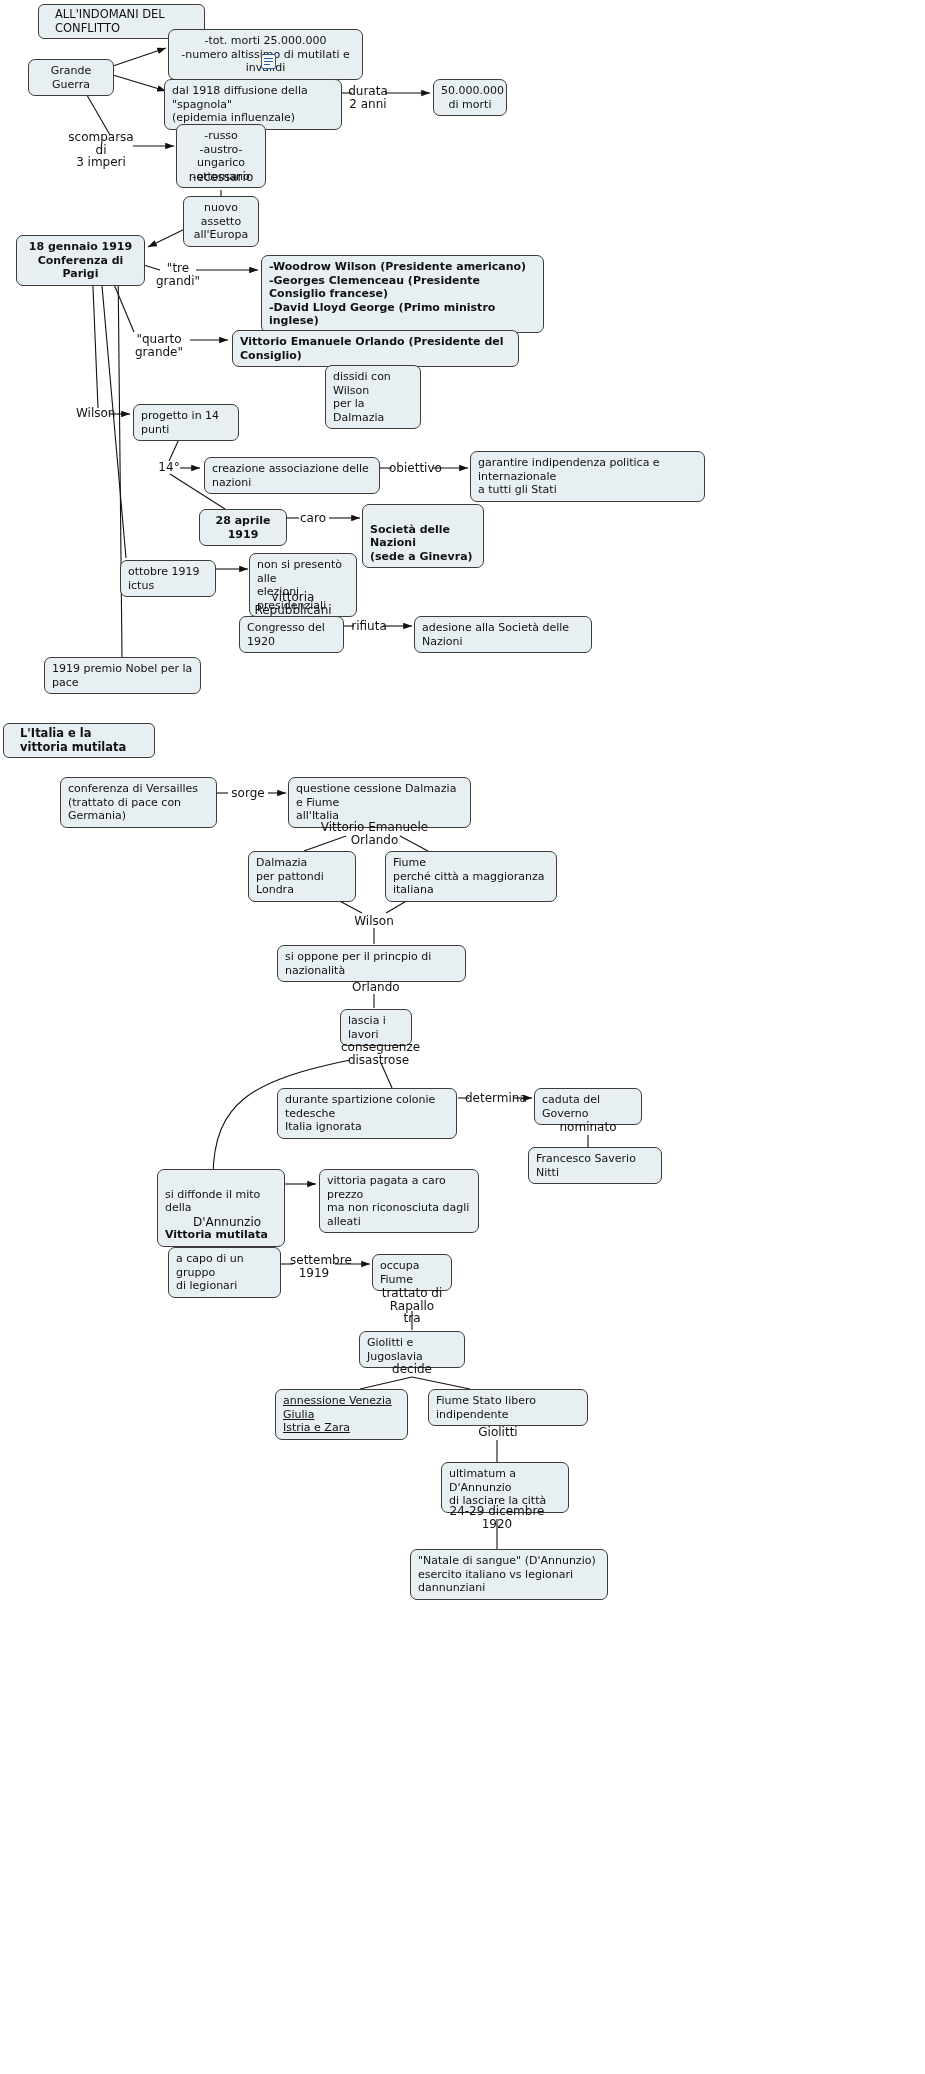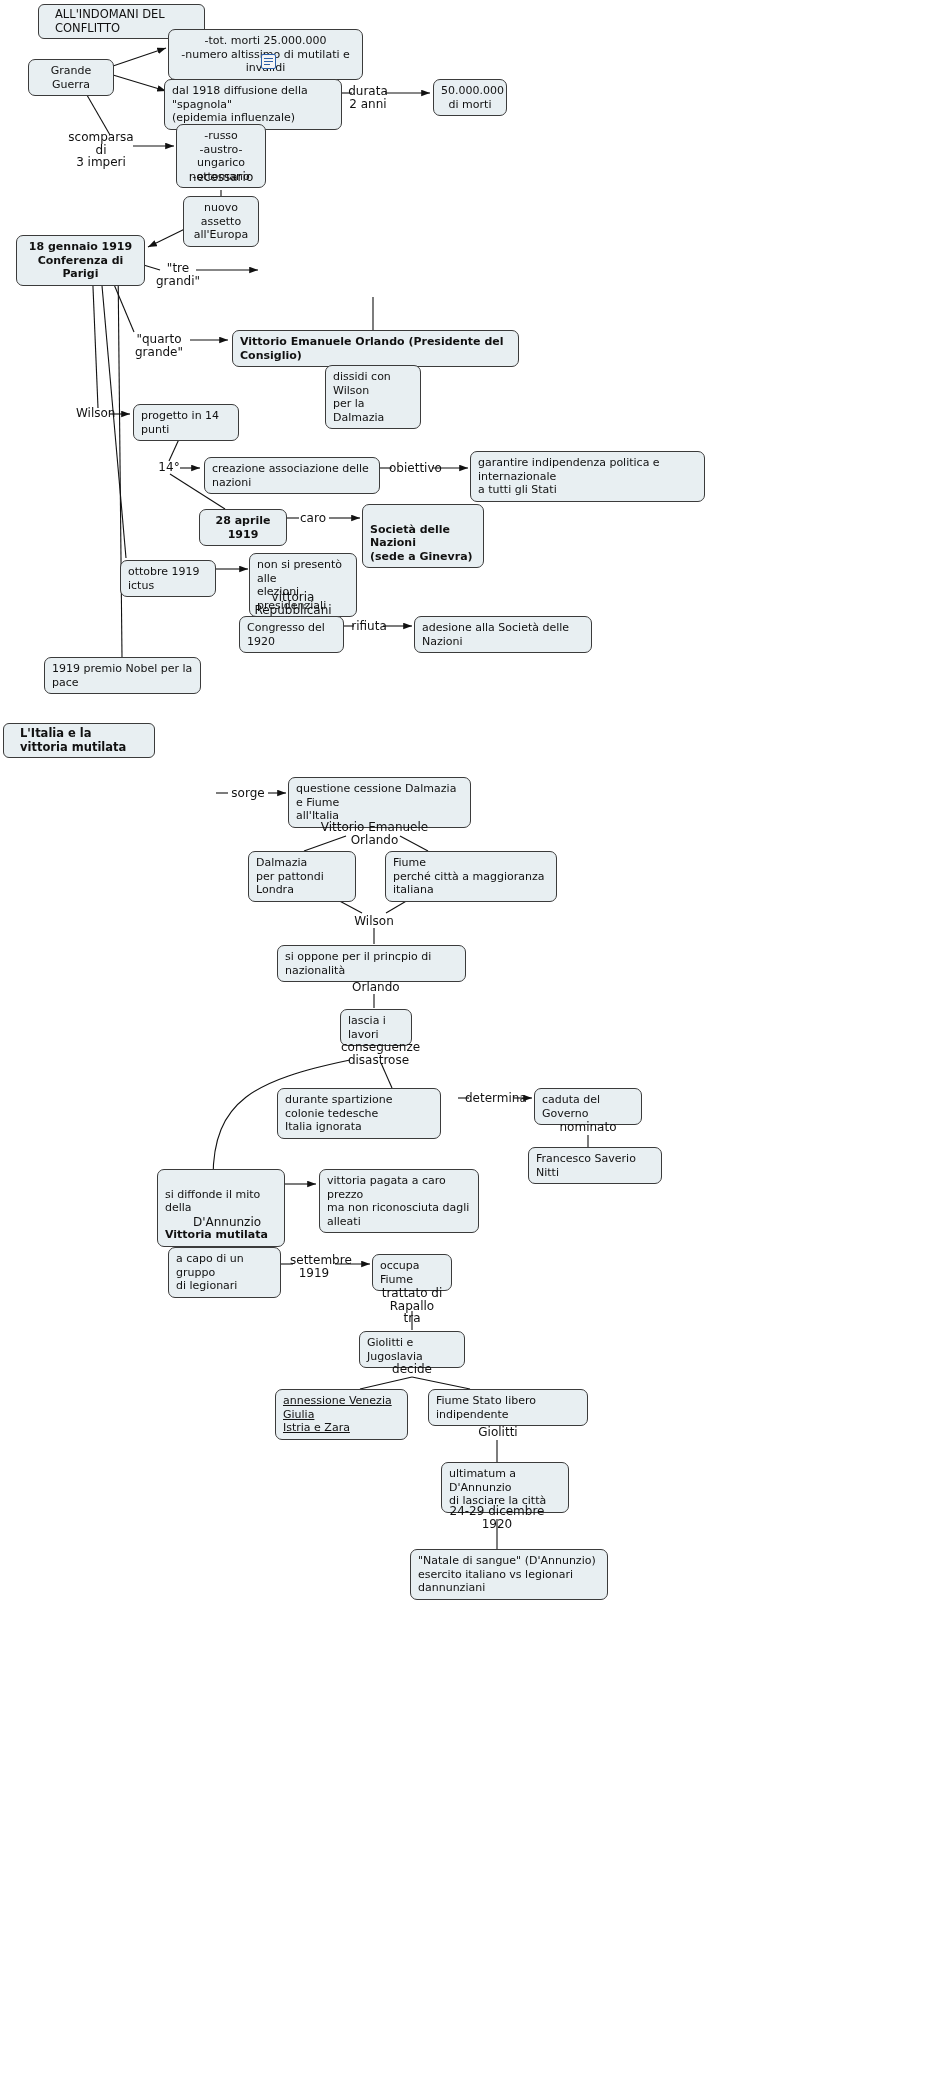--- a/index.html
+++ b/index.html
@@ -195,20 +195,23 @@
   <div class="lbl" style="left:186px;top:171px;width:70px;">necessario</div>
 
   <div class="node center" style="left:183px;top:196px;width:76px;">nuovo assetto
 all'Europa</div>
 
   <div class="node center bold" style="left:16px;top:235px;width:129px;">18 gennaio 1919
 Conferenza di Parigi</div>
 
   <div class="lbl" style="left:156px;top:262px;width:44px;">"tre grandi"</div>
 
+  <div class="node bold" style="left:261px;top:255px;width:283px;">-Woodrow Wilson (Presidente americano)
+-Georges Clemenceau (Presidente Consiglio francese)
+-David Lloyd George (Primo ministro inglese)</div>
 
   <div class="lbl" style="left:126px;top:333px;width:66px;">"quarto grande"</div>
 
   <div class="node bold" style="left:232px;top:330px;width:287px;">Vittorio Emanuele Orlando (Presidente del Consiglio)</div>
 
   <div class="node" style="left:325px;top:365px;width:96px;">dissidi con Wilson
 per la Dalmazia</div>
 
   <div class="lbl" style="left:76px;top:407px;width:36px;">Wilson</div>
 
@@ -242,20 +245,22 @@
   <div class="node" style="left:239px;top:616px;width:105px;">Congresso del 1920</div>
 
   <div class="lbl" style="left:351px;top:620px;width:36px;">rifiuta</div>
 
   <div class="node" style="left:414px;top:616px;width:178px;">adesione alla Società delle Nazioni</div>
 
   <div class="node" style="left:44px;top:657px;width:157px;">1919 premio Nobel per la pace</div>
 
   <div class="node title" style="left:3px;top:723px;width:152px;font-weight:bold;">L'Italia e la vittoria mutilata</div>
 
+  <div class="node" style="left:60px;top:777px;width:157px;">conferenza di Versailles
+(trattato di pace con Germania)</div>
 
   <div class="lbl" style="left:228px;top:787px;width:40px;">sorge</div>
 
   <div class="node" style="left:288px;top:777px;width:183px;">questione cessione Dalmazia e Fiume
 all'Italia</div>
 
   <div class="lbl" style="left:303px;top:821px;width:143px;">Vittorio Emanuele Orlando</div>
 
   <div class="node" style="left:248px;top:851px;width:108px;">Dalmazia
 per pattondi Londra</div>
@@ -267,21 +272,21 @@
 
   <div class="node" style="left:277px;top:945px;width:189px;">si oppone per il princpio di nazionalità</div>
 
   <div class="lbl" style="left:352px;top:981px;width:46px;">Orlando</div>
 
   <div class="node" style="left:340px;top:1009px;width:72px;">lascia i lavori</div>
 
   <div class="lbl" style="left:341px;top:1041px;width:75px;">conseguenze
 disastrose</div>
 
-  <div class="node" style="left:277px;top:1088px;width:164px;">durante spartizione colonie tedesche
+  <div class="node" style="left:277px;top:1088px;width:180px;">durante spartizione colonie tedesche
 Italia ignorata</div>
 
   <div class="lbl" style="left:465px;top:1092px;width:52px;">determina</div>
 
   <div class="node" style="left:534px;top:1088px;width:108px;">caduta del Governo</div>
 
   <div class="lbl" style="left:558px;top:1121px;width:60px;">nominato</div>
 
   <div class="node" style="left:528px;top:1147px;width:134px;">Francesco Saverio Nitti</div>
 

